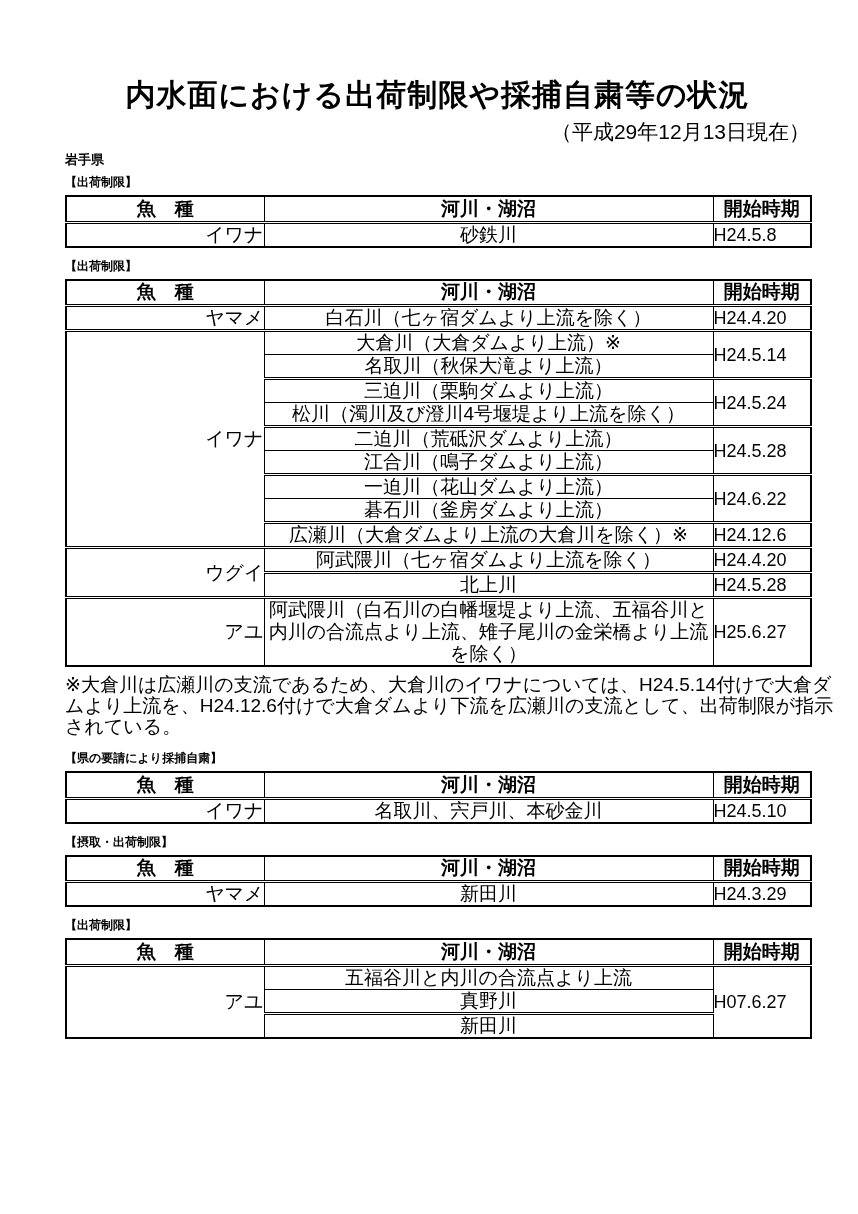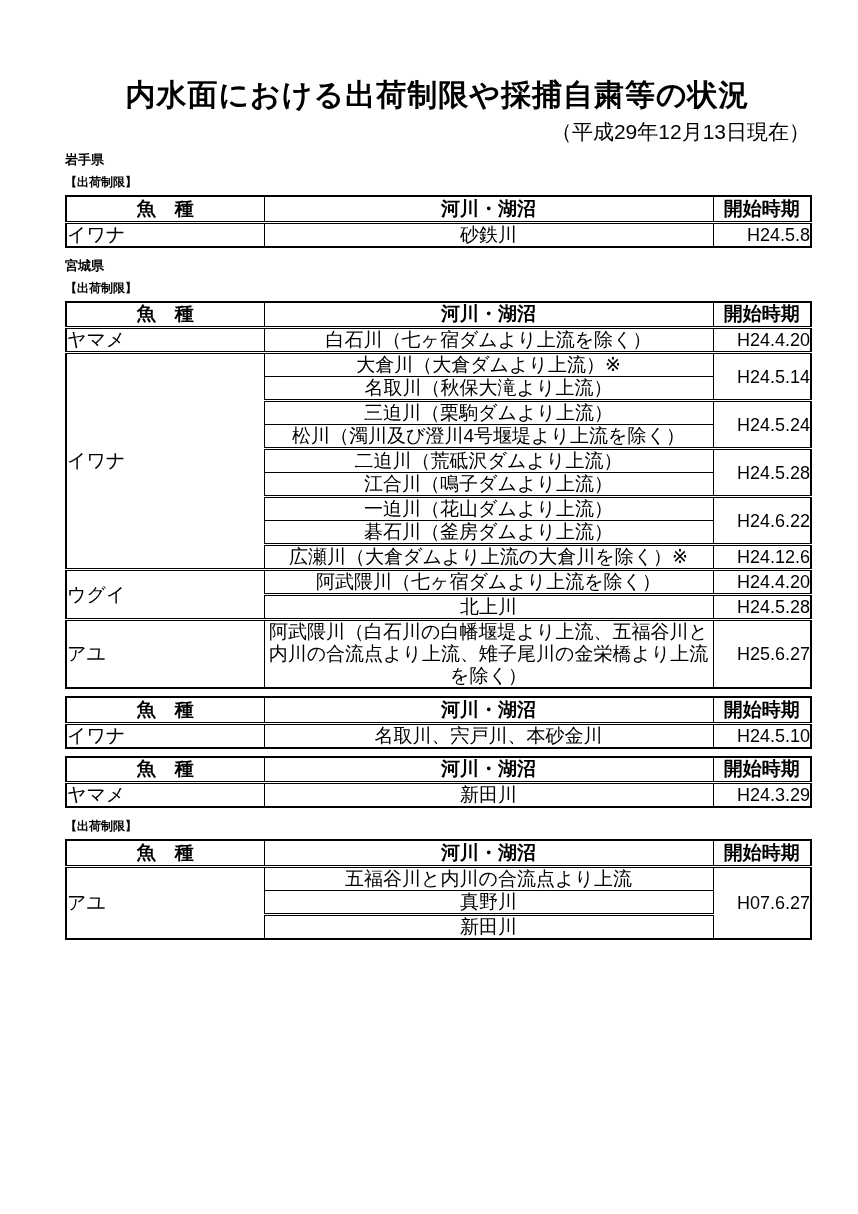--- a/index.html
+++ b/index.html
@@ -28,23 +28,23 @@
   .rtable th,.rtable td{
     border:1px solid #000;font-size:19px;line-height:22px;
     padding:0 0;height:24px;box-sizing:border-box;
   }
   .rtable thead th{
     font-weight:bold;text-align:center;border-bottom:3px double #000;height:26px;
   }
   .rtable th.fish,.rtable td.fish{width:198px;}
   .rtable th.river,.rtable td.river{width:449px;}
   .rtable th.start,.rtable td.date{width:98px;}
-  .rtable td.fish{text-align:left;vertical-align:middle;}
+  .rtable td.fish{text-align:right;vertical-align:middle;}
   .rtable td.river{text-align:center;vertical-align:middle;}
-  .rtable td.date{text-align:right;vertical-align:middle;font-size:18px;}
+  .rtable td.date{text-align:left;vertical-align:middle;font-size:18px;}
   .rtable tr.group-start td{border-top:3px double #000;}
   .rtable tr.entry-start td{border-top:3px double #000;}
   .rtable td.thick-top{border-top:3px double #000;}
   .footnote{
     font-size:19px;line-height:21px;margin:4px 0 10px 0;width:782px;
     text-align:left;
   }
 </style>
 </head>
 <body>
@@ -72,21 +72,20 @@
                 <td class="fish" rowspan="1">イワナ</td>
                 <td class="river">砂鉄川</td>
                 <td class="date" rowspan="1">H24.5.8</td>
               </tr>
             </tbody>
           </table>
         </div>
     </div>
 
     <div class="section">
-      <div class="prefecture">宮城県</div>
       <div class="section-label">【出荷制限】</div>
       <div class="table-wrap">
           <table class="rtable">
             <thead>
               <tr>
                 <th class="fish">魚　種</th>
                 <th class="river">河川・湖沼</th>
                 <th class="start">開始時期</th>
               </tr>
             </thead>
@@ -139,20 +138,22 @@
                 <td class="date" rowspan="1">H24.5.28</td>
               </tr>
               <tr class="group-start">
                 <td class="fish" rowspan="1">アユ</td>
                 <td class="river">阿武隈川（白石川の白幡堰堤より上流、五福谷川と内川の合流点より上流、雉子尾川の金栄橋より上流を除く）</td>
                 <td class="date" rowspan="1">H25.6.27</td>
               </tr>
             </tbody>
           </table>
         </div>
+      <p class="footnote">※大倉川は広瀬川の支流であるため、大倉川のイワナについては、H24.5.14付けで大倉ダムより上流を、H24.12.6付けで大倉ダムより下流を広瀬川の支流として、出荷制限が指示されている。</p>
+      <div class="section-label">【県の要請により採捕自粛】</div>
       <div class="table-wrap">
           <table class="rtable">
             <thead>
               <tr>
                 <th class="fish">魚　種</th>
                 <th class="river">河川・湖沼</th>
                 <th class="start">開始時期</th>
               </tr>
             </thead>
             <tbody>
@@ -160,20 +161,21 @@
                 <td class="fish" rowspan="1">イワナ</td>
                 <td class="river">名取川、宍戸川、本砂金川</td>
                 <td class="date" rowspan="1">H24.5.10</td>
               </tr>
             </tbody>
           </table>
         </div>
     </div>
 
     <div class="section">
+      <div class="section-label">【摂取・出荷制限】</div>
       <div class="table-wrap">
           <table class="rtable">
             <thead>
               <tr>
                 <th class="fish">魚　種</th>
                 <th class="river">河川・湖沼</th>
                 <th class="start">開始時期</th>
               </tr>
             </thead>
             <tbody>

